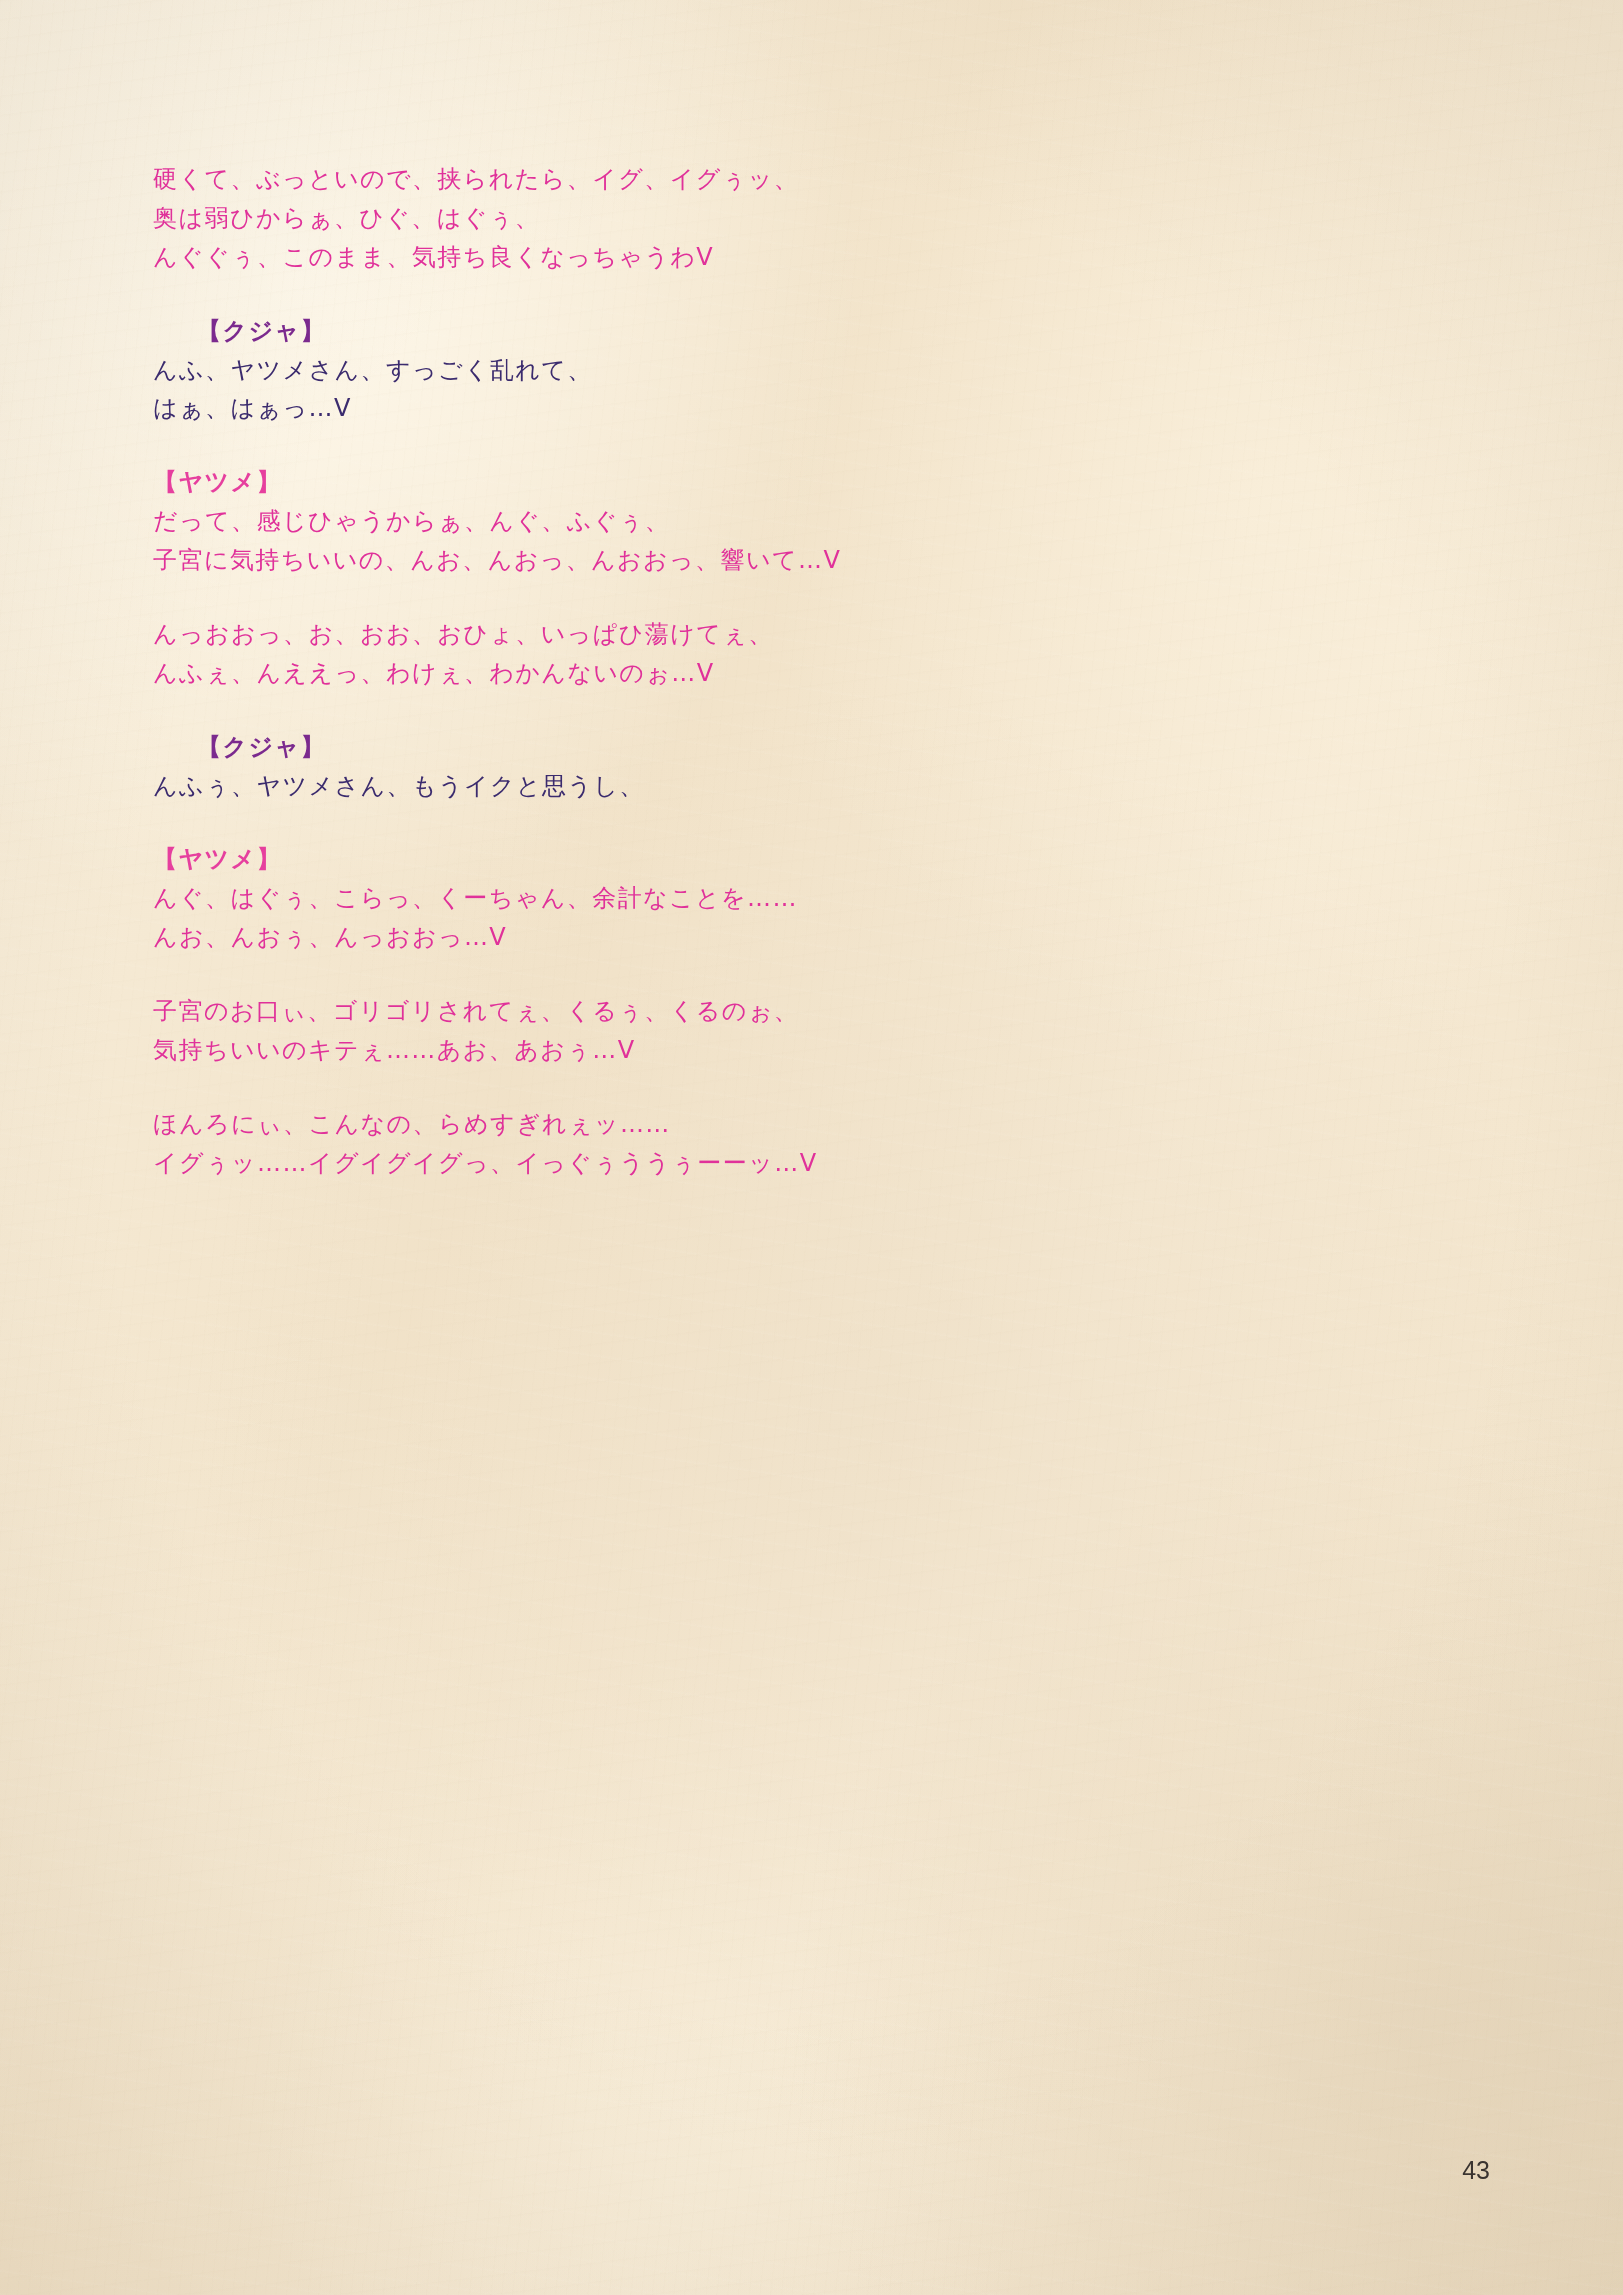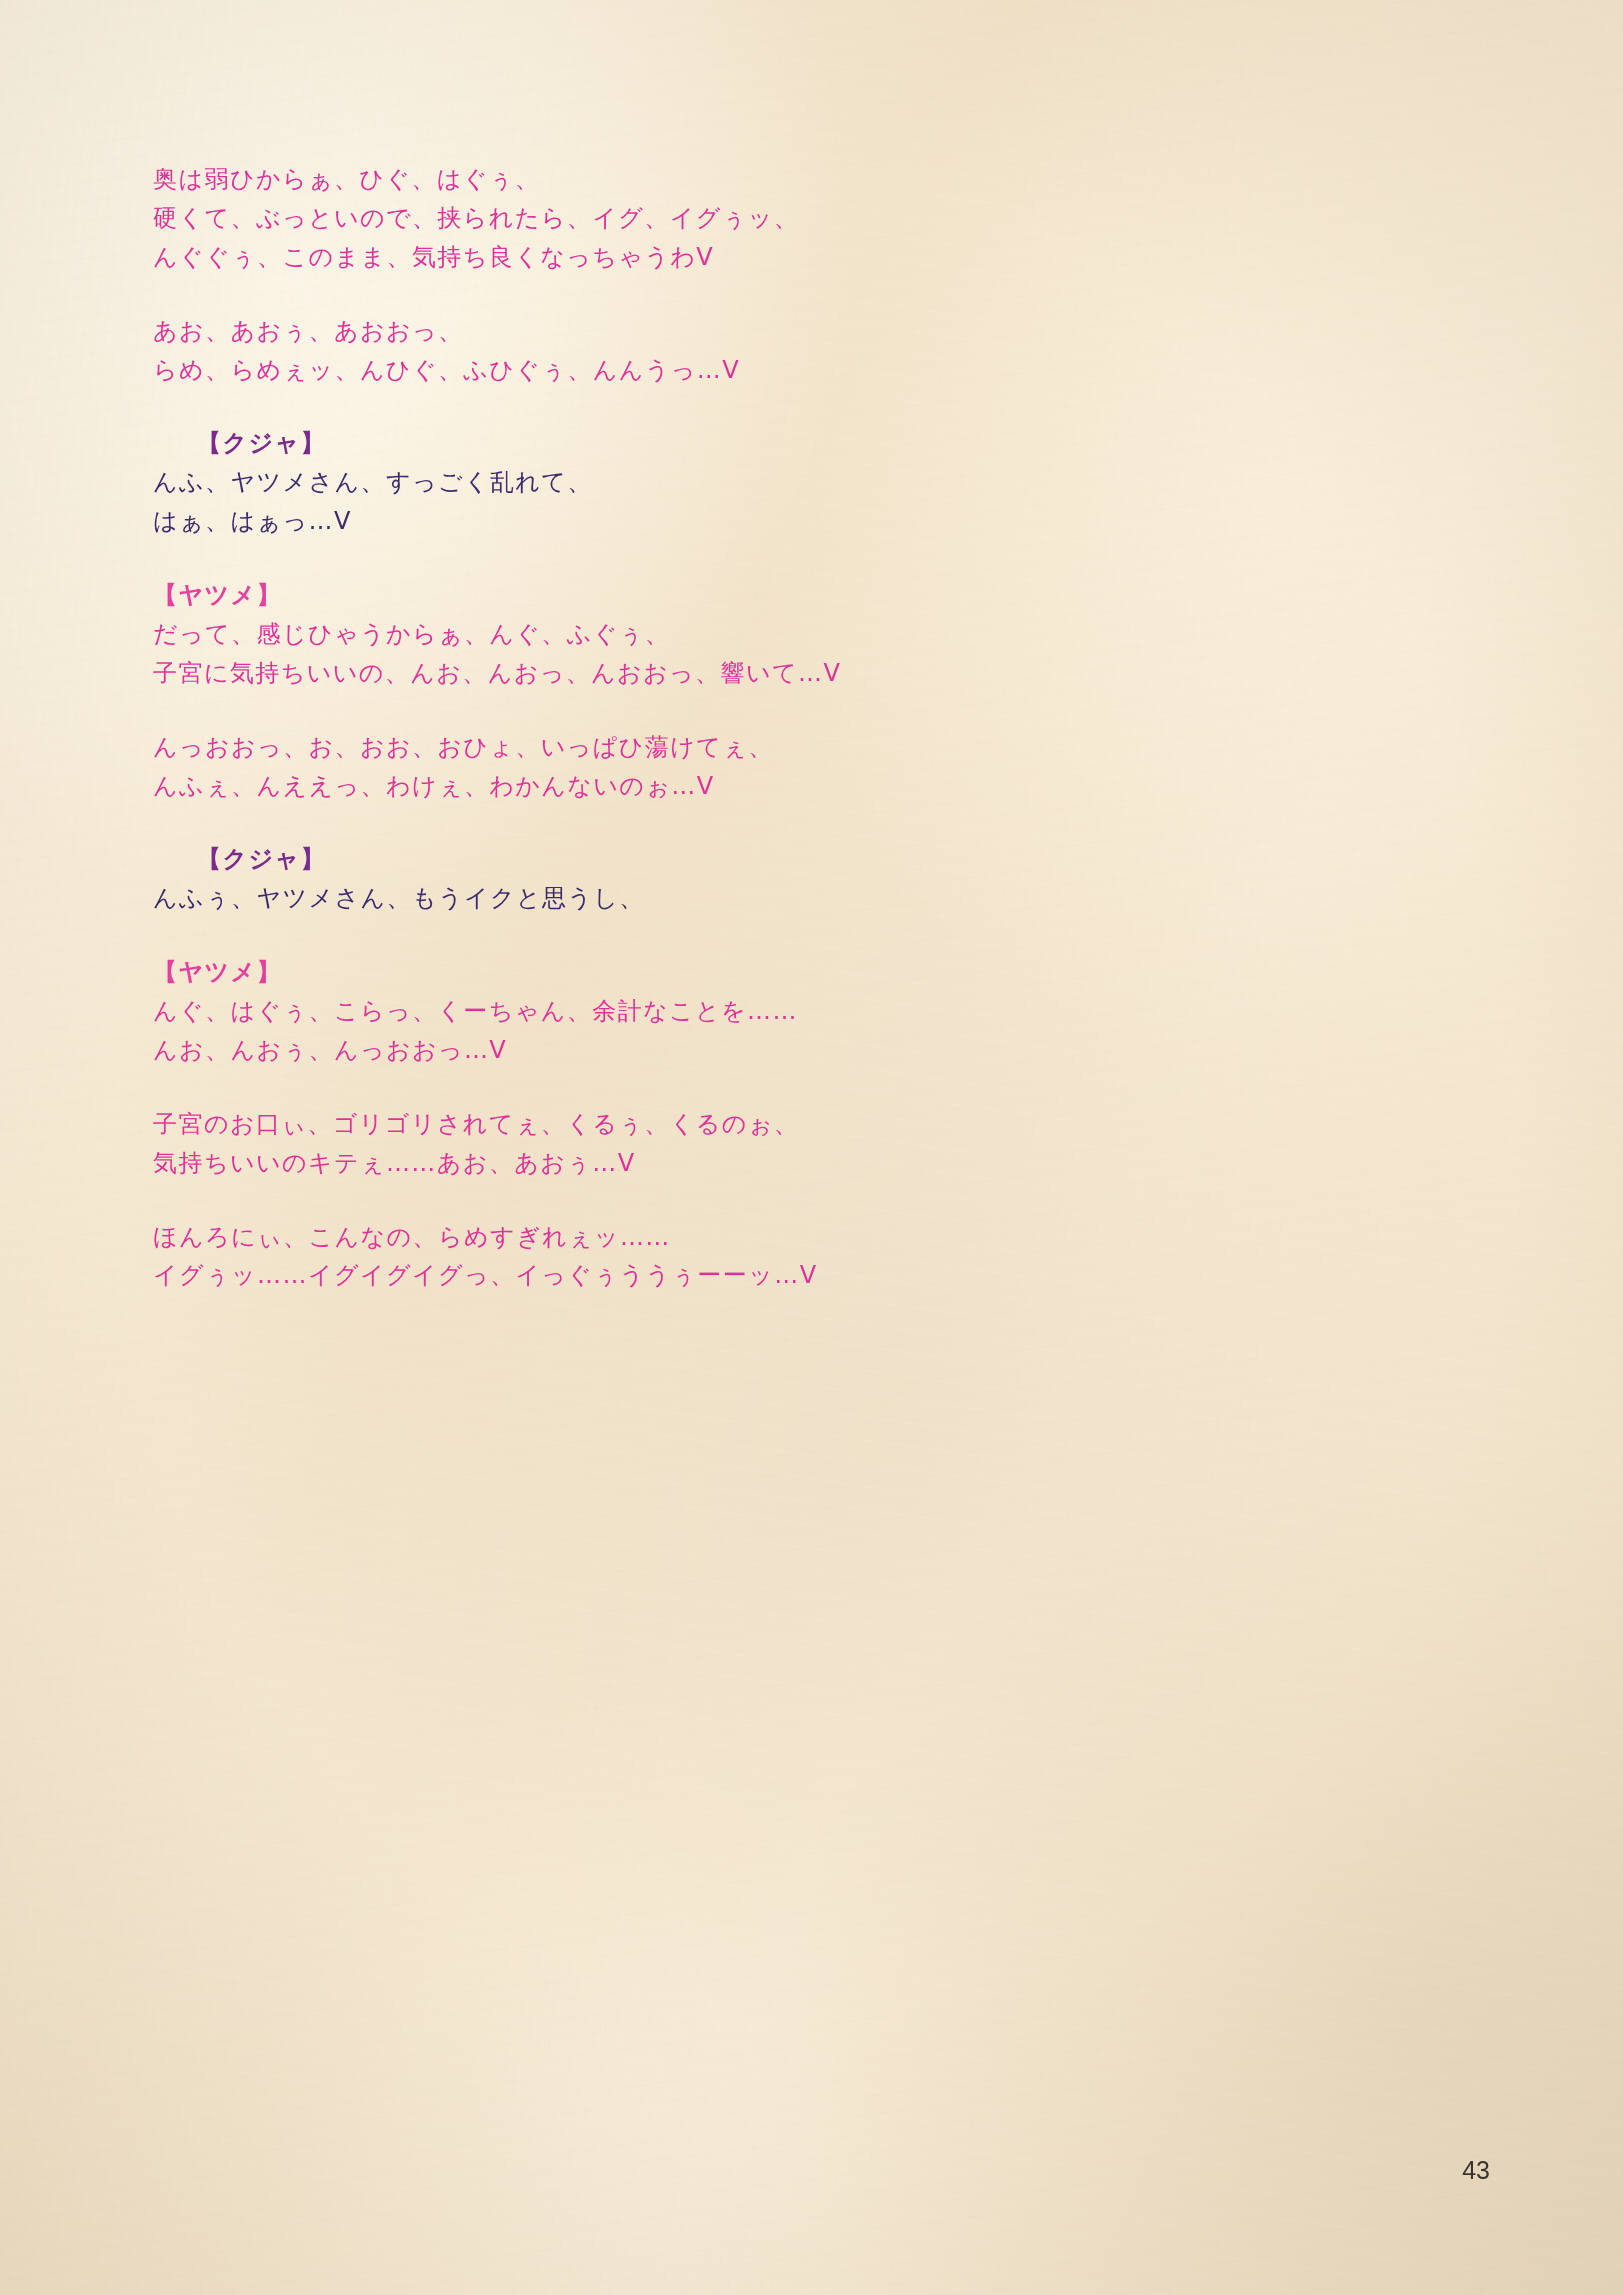--- a/index.html
+++ b/index.html
@@ -97,29 +97,25 @@
 <body>
 
 <div id="page">
   <div id="paper-texture"></div>
   <div id="paper-fibers"></div>
   <div id="paper-vignette"></div>
 
   <div id="text-column">
 
     <div class="stanza">
+      <div class="line c-magenta">硬くて、ぶっといので、挟られたら、イグ、イグぅッ、</div>
       <div class="line c-magenta">奥は弱ひからぁ、ひぐ、はぐぅ、</div>
-      <div class="line c-magenta">硬くて、ぶっといので、挟られたら、イグ、イグぅッ、</div>
       <div class="line c-magenta">んぐぐぅ、このまま、気持ち良くなっちゃうわV</div>
     </div>
 
-    <div class="stanza">
-      <div class="line c-magenta">あお、あおぅ、あおおっ、</div>
-      <div class="line c-magenta">らめ、らめぇッ、んひぐ、ふひぐぅ、んんうっ…V</div>
-    </div>
 
     <div class="stanza">
       <div class="speaker c-purple">【クジャ】</div>
       <div class="line c-navy">んふ、ヤツメさん、すっごく乱れて、</div>
       <div class="line c-navy">はぁ、はぁっ…V</div>
     </div>
 
     <div class="stanza">
       <div class="speaker c-pink">【ヤツメ】</div>
       <div class="line c-magenta">だって、感じひゃうからぁ、んぐ、ふぐぅ、</div>

